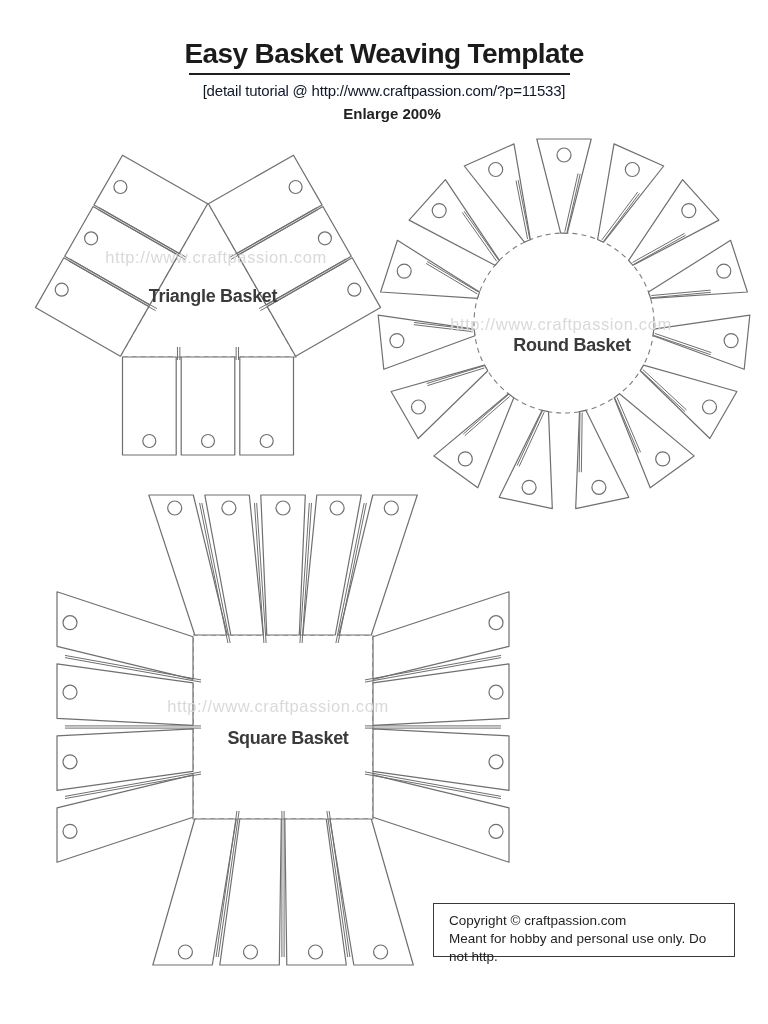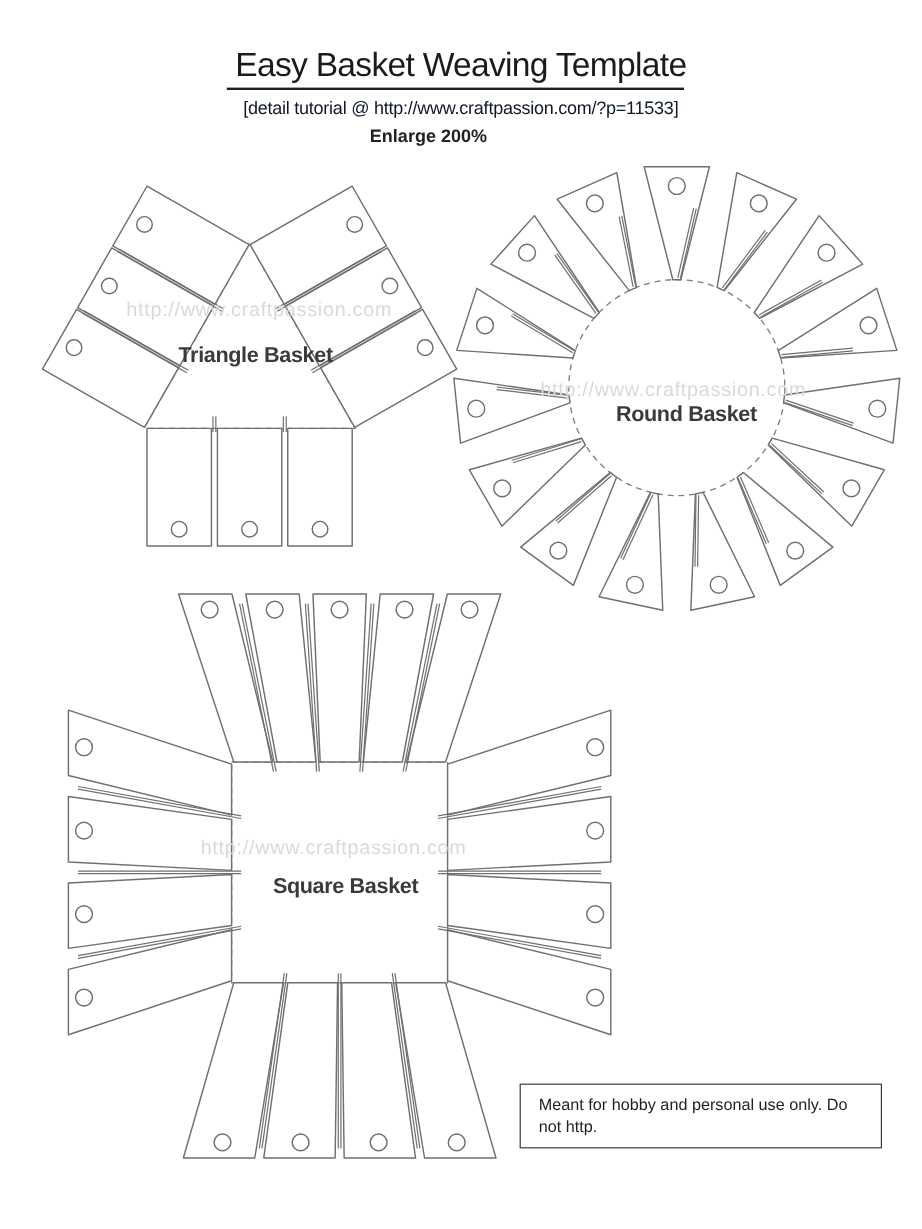--- a/index.html
+++ b/index.html
@@ -2,32 +2,32 @@
 <html><head>
 <meta charset="utf-8">
 <style>
   html,body{margin:0;padding:0;background:#fff;}
   .page{
     position:relative;width:768px;height:1024px;background:#ffffff;overflow:hidden;
     font-family:"Liberation Sans",sans-serif;
   }
   .hdr-title{
     position:absolute;top:38px;left:0;width:768px;text-align:center;
-    font-size:28px;font-weight:normal;letter-spacing:-0.6px;color:#1b1b1b;margin:0;
+    font-size:28px;font-weight:bold;letter-spacing:-0.6px;color:#1b1b1b;margin:0;
   }
   .title-underline{
     position:absolute;top:73px;left:189px;width:381px;height:2.4px;background:#1f1f1f;
   }
   .hdr-sub{
     position:absolute;top:82px;left:0;width:768px;text-align:center;
     font-size:15px;letter-spacing:-0.2px;color:#0f172a;
   }
   .hdr-enlarge{
     position:absolute;top:105px;left:0;width:714px;text-align:center;
-    font-size:15px;font-weight:bold;color:#222222;
+    font-size:15px;font-weight:bold;color:#222222;padding-left:35px;
   }
   svg.canvas{position:absolute;left:0;top:0;}
   .strip{fill:#ffffff;stroke:#6f6f6f;stroke-width:1.2;stroke-linejoin:round;}
   .hole{fill:#ffffff;stroke:#6f6f6f;stroke-width:1.2;}
   .dash{fill:none;stroke:#7d7d7d;stroke-width:1.1;stroke-dasharray:5 4;}
   .slit{stroke:#6f6f6f;stroke-width:1;}
   text.watermark{fill:#d9d9d9;font-size:16.5px;letter-spacing:0.6px;font-family:"Liberation Sans",sans-serif;}
   text.basket-label{fill:#3a3a3a;font-size:18px;font-weight:bold;letter-spacing:-0.3px;font-family:"Liberation Sans",sans-serif;}
   .copyright-box{
     position:absolute;left:433px;top:903px;width:302px;height:54px;
@@ -210,17 +210,18 @@
       <text class="basket-label" x="213" y="302" text-anchor="middle">Triangle Basket</text>
       <text class="watermark" x="561" y="330" text-anchor="middle">http://www.craftpassion.com</text>
       <text class="basket-label" x="572" y="351" text-anchor="middle">Round Basket</text>
       <text class="watermark" x="278" y="712" text-anchor="middle">http://www.craftpassion.com</text>
       <text class="basket-label" x="288" y="744" text-anchor="middle">Square Basket</text>
     </g>
   </svg>
 
   <div class="copyright-box">
     <div class="inner">
+      <div>Copyright © craftpassion.com</div>
       <div>Meant for hobby and personal use only. Do not http.</div>
     </div>
   </div>
 
 </div>
 
 </body></html>

